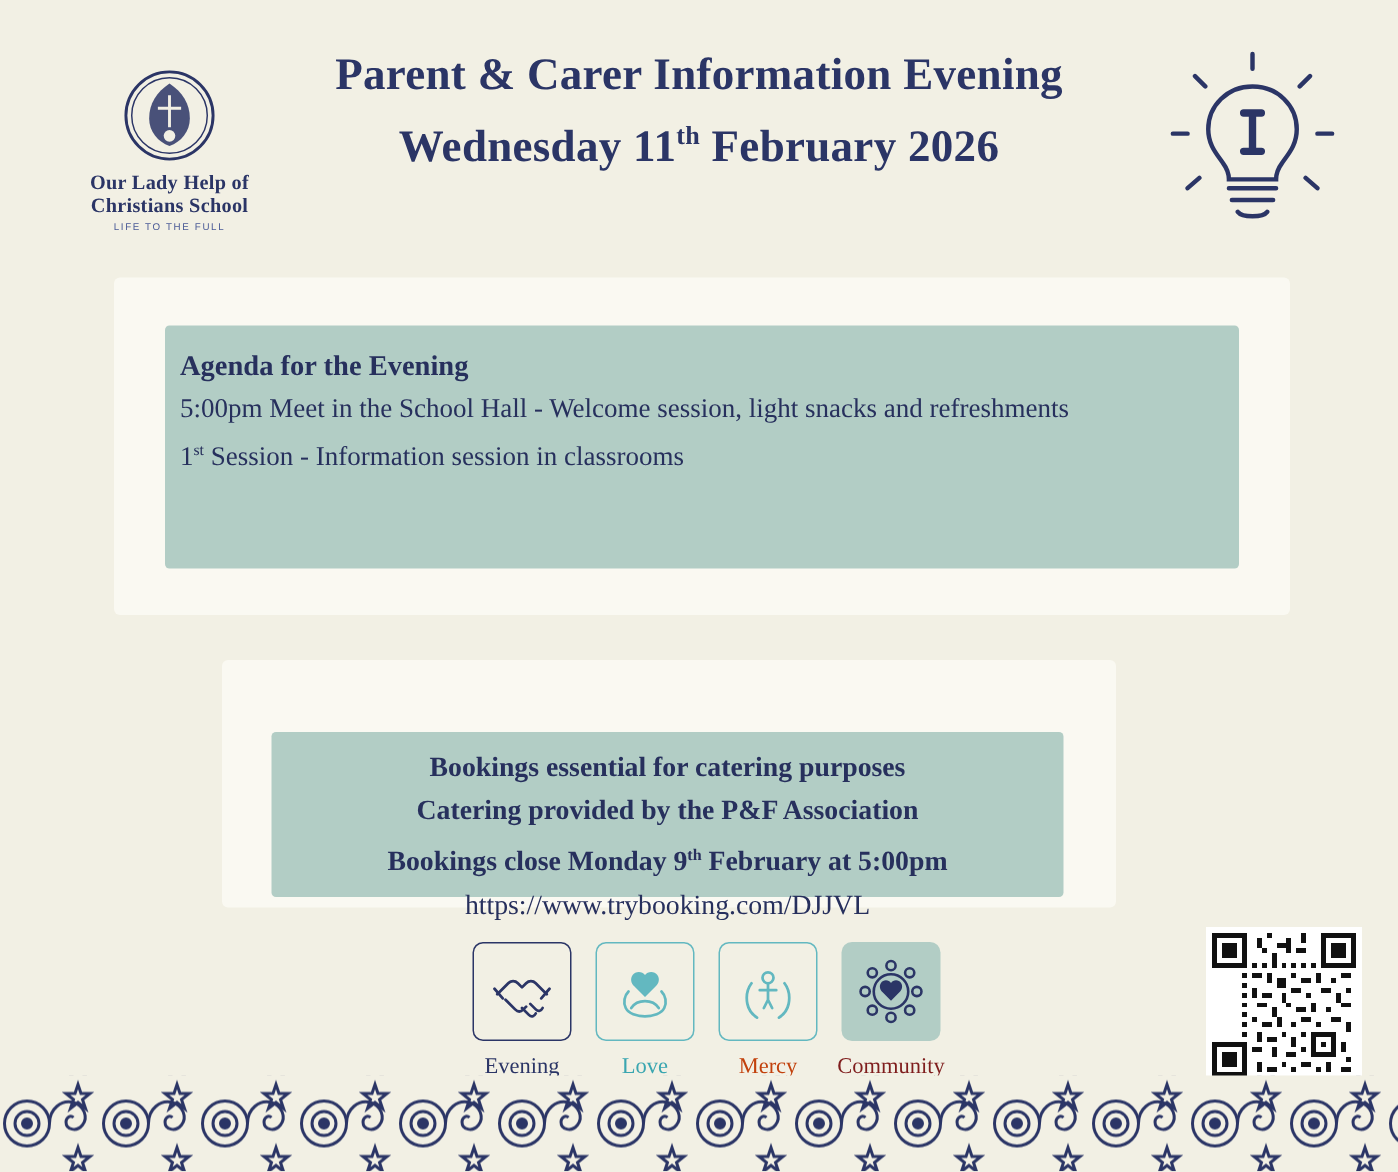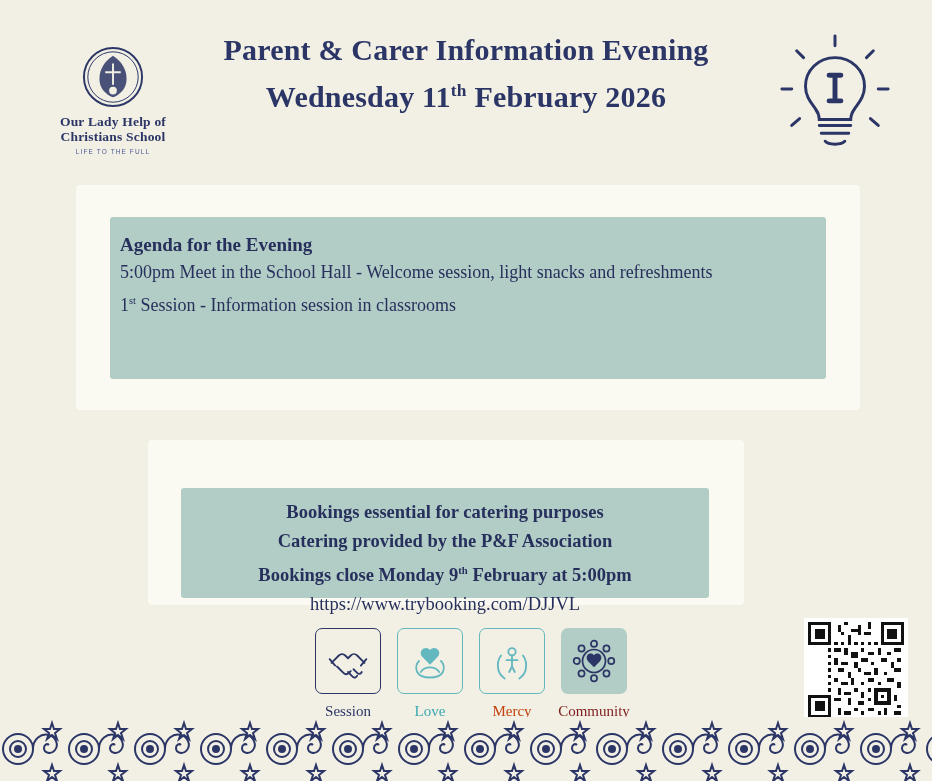--- a/index.html
+++ b/index.html
@@ -270,21 +270,21 @@
         <svg width="44" height="44" viewBox="0 0 48 48">
           <g fill="none" stroke="#2b3566" stroke-width="2" stroke-linecap="round" stroke-linejoin="round">
             <path d="M6 26 l8 -8 c2 -2 5 -2 7 0 l3 3 l3 -3 c2 -2 5 -2 7 0 l8 8"></path>
             <path d="M12 30 l7 7 c2 2 4 2 6 0 l2 -2"></path>
             <path d="M24 36 l5 5 c2 2 4 1 5 -1"></path>
             <path d="M30 33 l4 4 c2 2 4 1 5 -1"></path>
             <path d="M4 22 l6 7 M44 22 l-6 7"></path>
           </g>
         </svg>
       </div>
-      <div class="value-label lbl-respect">Session</div>
+      <div class="value-label lbl-respect">Evening</div>
     </div>
 
     <div class="value-item">
       <div class="value-box v-love">
         <svg width="44" height="44" viewBox="0 0 48 48">
           <path d="M24 12 c-2 -3 -7 -3 -9 0 c-2 3 -1 6 1 8 l8 8 l8 -8 c2 -2 3 -5 1 -8 c-2 -3 -7 -3 -9 0 z" fill="#63b8c0"></path>
           <g fill="none" stroke="#63b8c0" stroke-width="2" stroke-linecap="round">
             <path d="M12 24 c-3 3 -4 8 -2 12 c2 4 8 6 14 6 c6 0 12 -2 14 -6 c2 -4 1 -9 -2 -12"></path>
             <path d="M14 36 c2 -3 6 -5 10 -5 c4 0 8 2 10 5"></path>
           </g>

